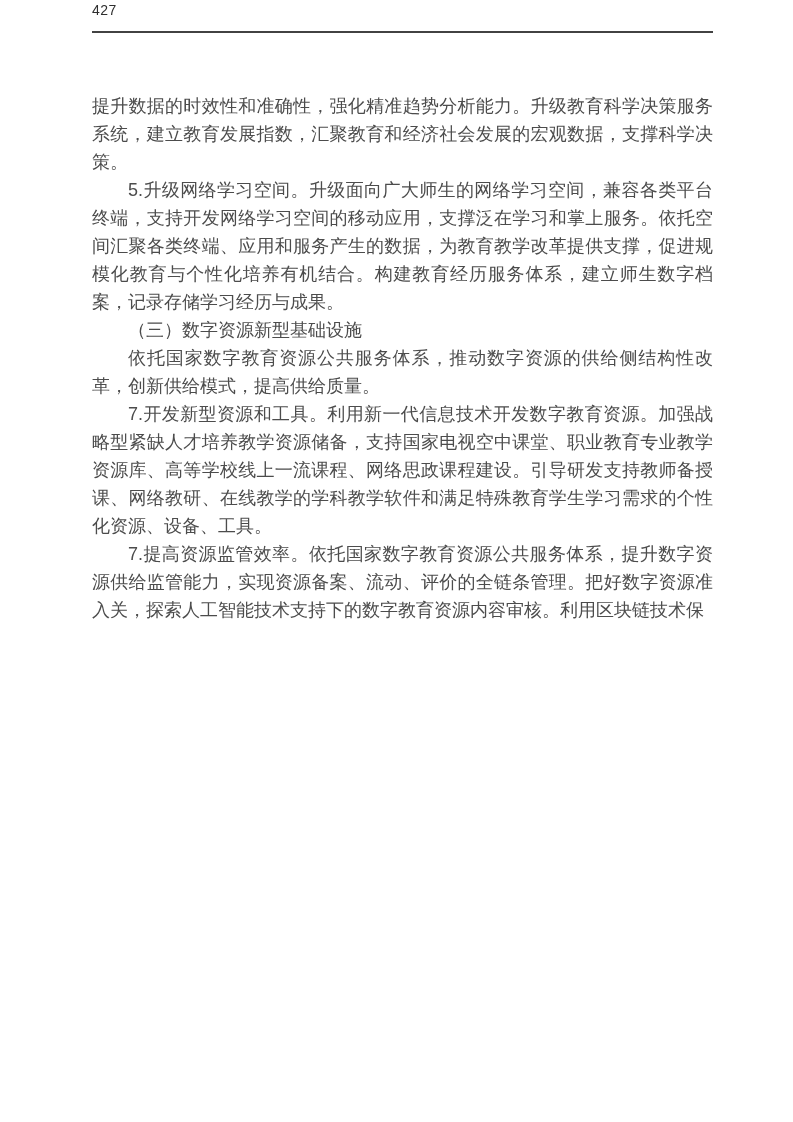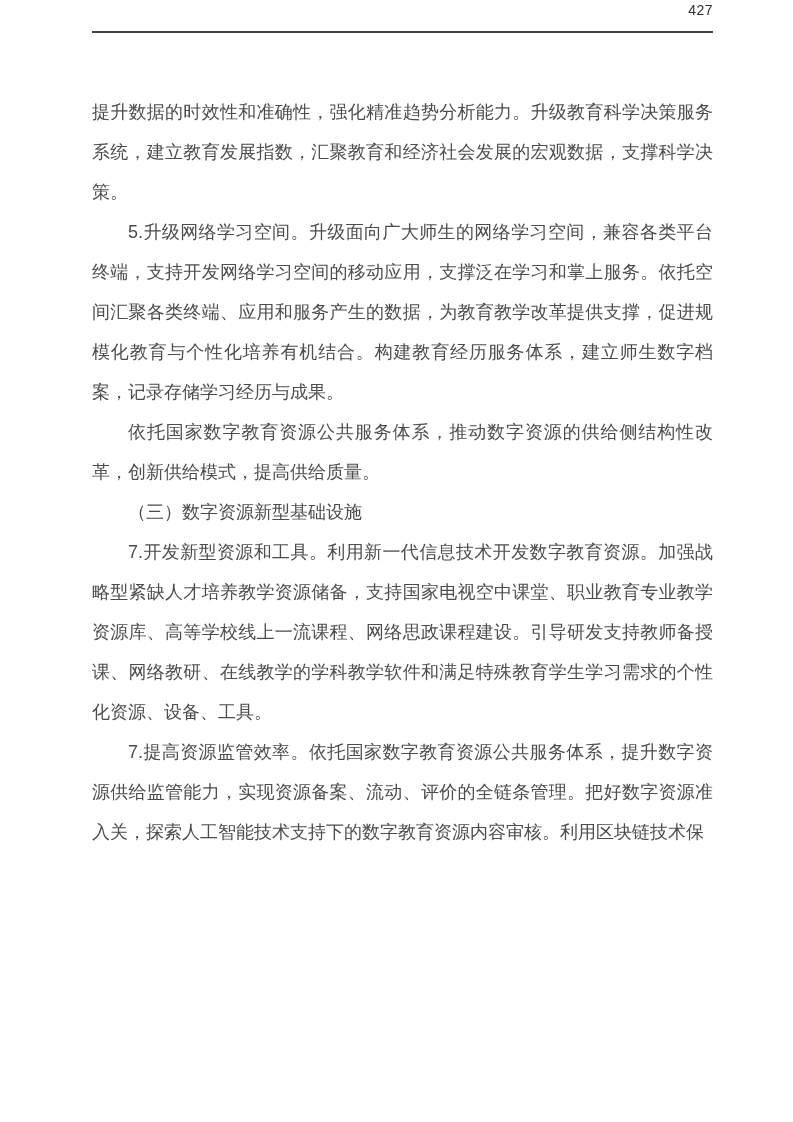--- a/index.html
+++ b/index.html
@@ -13,41 +13,41 @@
     height: 1122px;
     background: #ffffff;
     overflow: hidden;
     font-family: "Liberation Sans", "DejaVu Sans", sans-serif;
   }
   .page-number {
     position: absolute;
     top: 2px;
     left: 92px;
     width: 621px;
-    text-align: right;
+    text-align: left;
     font-size: 14px;
     font-weight: 500;
     color: #2e2e2e;
     letter-spacing: 0.5px;
   }
   .header-rule {
     position: absolute;
     top: 31px;
     left: 92px;
     width: 621px;
     height: 2px;
     background: #424242;
   }
   .content {
     position: absolute;
     top: 92px;
     left: 92px;
     width: 621px;
     font-size: 18px;
-    line-height: 40px;
+    line-height: 28px;
     color: #4c4c4c;
     text-align: justify;
     text-justify: inter-ideograph;
   }
   .content p {
     margin: 0;
     padding: 0;
     text-indent: 2em;
   }
   .content p.no-indent {
@@ -56,18 +56,18 @@
 </style>
 </head>
 <body>
 
 <div class="page">
   <div class="page-number">427</div>
   <div class="header-rule"></div>
   <div class="content">
     <p class="no-indent">提升数据的时效性和准确性，强化精准趋势分析能力。升级教育科学决策服务系统，建立教育发展指数，汇聚教育和经济社会发展的宏观数据，支撑科学决策。</p>
     <p>5.升级网络学习空间。升级面向广大师生的网络学习空间，兼容各类平台终端，支持开发网络学习空间的移动应用，支撑泛在学习和掌上服务。依托空间汇聚各类终端、应用和服务产生的数据，为教育教学改革提供支撑，促进规模化教育与个性化培养有机结合。构建教育经历服务体系，建立师生数字档案，记录存储学习经历与成果。</p>
+    <p>（三）数字资源新型基础设施</p>
     <p>依托国家数字教育资源公共服务体系，推动数字资源的供给侧结构性改革，创新供给模式，提高供给质量。</p>
-    <p>（三）数字资源新型基础设施</p>
     <p>7.开发新型资源和工具。利用新一代信息技术开发数字教育资源。加强战略型紧缺人才培养教学资源储备，支持国家电视空中课堂、职业教育专业教学资源库、高等学校线上一流课程、网络思政课程建设。引导研发支持教师备授课、网络教研、在线教学的学科教学软件和满足特殊教育学生学习需求的个性化资源、设备、工具。</p>
     <p>7.提高资源监管效率。依托国家数字教育资源公共服务体系，提升数字资源供给监管能力，实现资源备案、流动、评价的全链条管理。把好数字资源准入关，探索人工智能技术支持下的数字教育资源内容审核。利用区块链技术保</p>
   </div>
 </div>
 
 </body></html>

